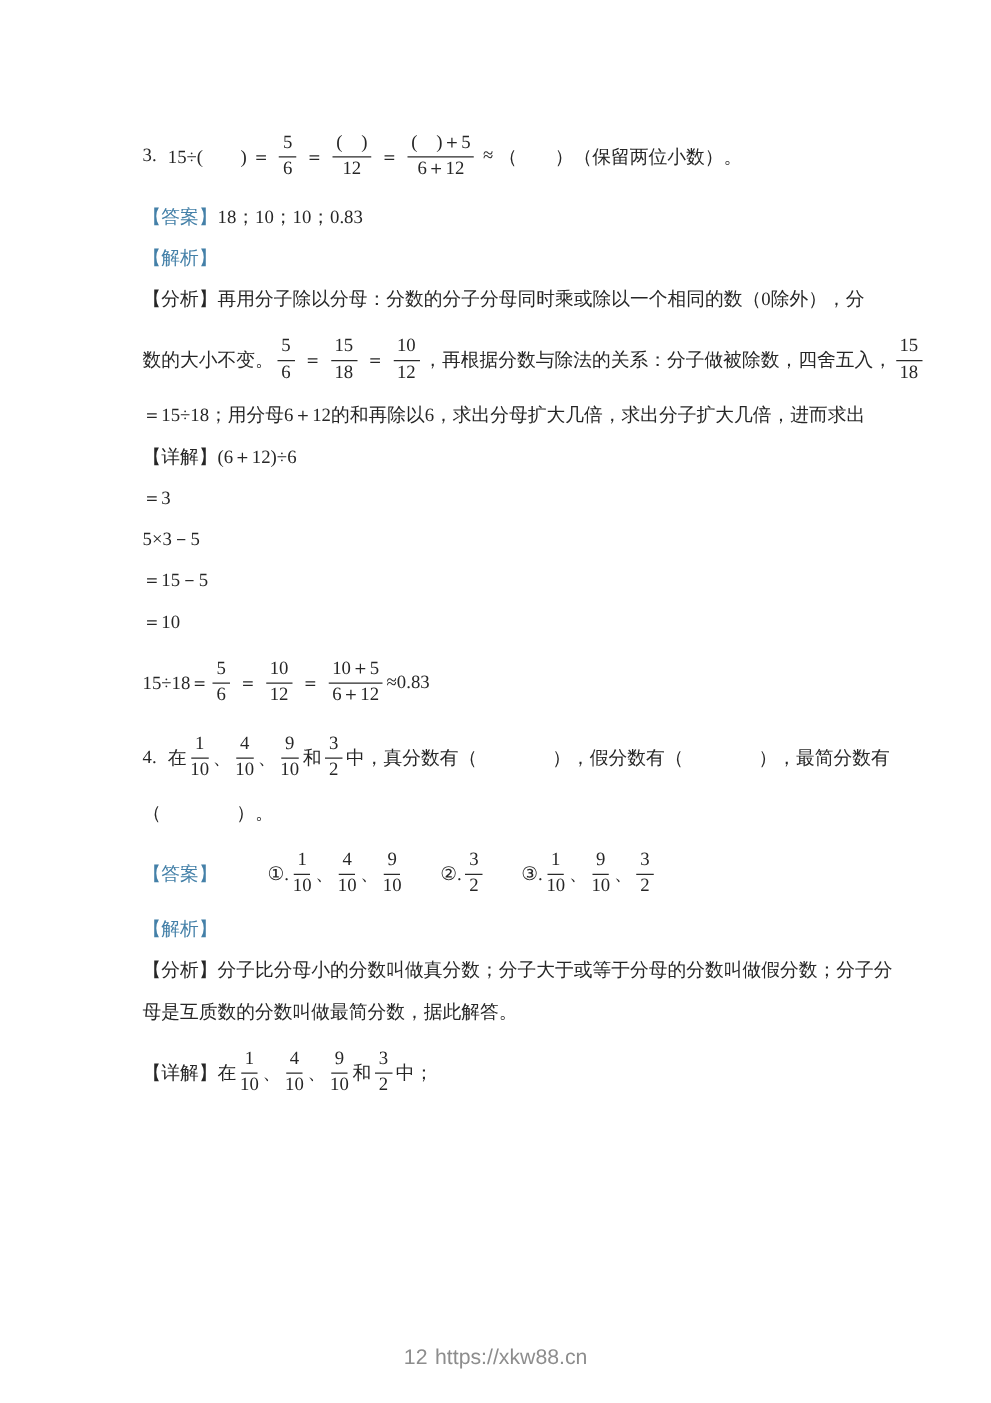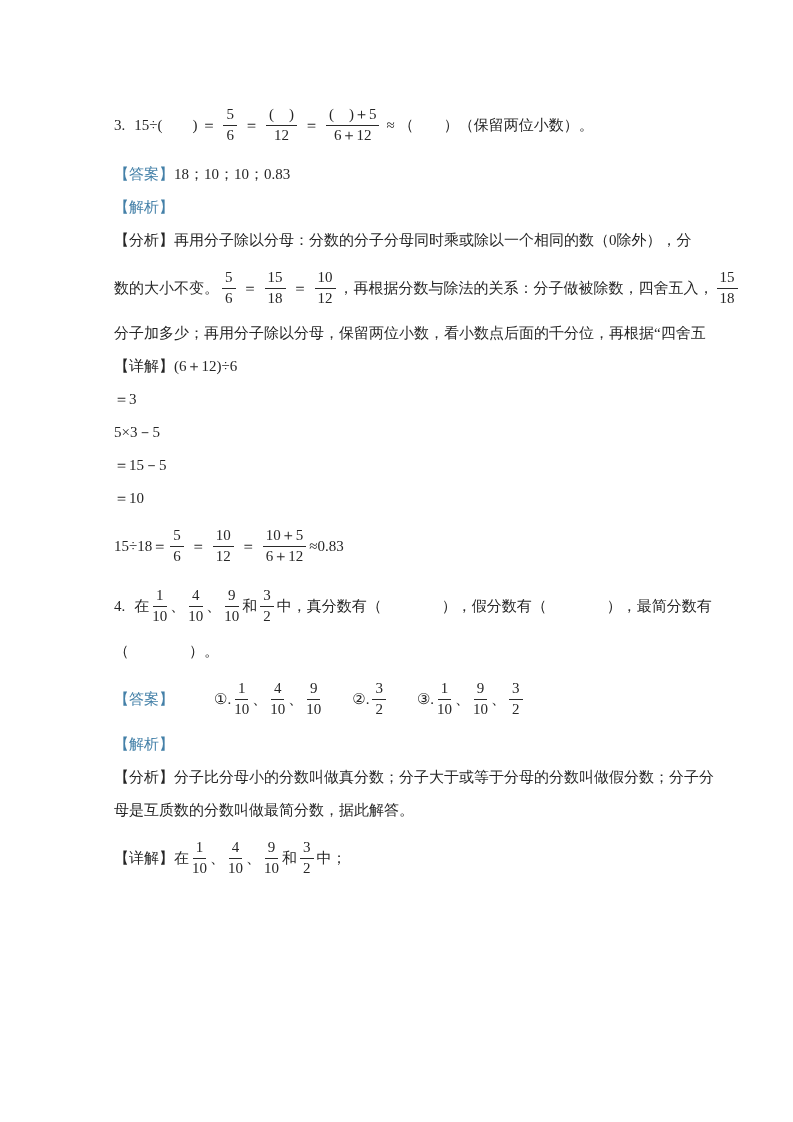--- a/index.html
+++ b/index.html
@@ -84,21 +84,21 @@
         <span class="fn">10</span>
         <span class="fd">12</span>
       </span>
       <span>，再根据分数与除法的关系：分子做被除数，四舍五入，</span>
       <span class="fr">
         <span class="fn">15</span>
         <span class="fd">18</span>
       </span>
     </div>
     <div class="line">
-      <span>分子加多少；再用分子除以分母，保留两位小数，看小数点后面的千分位，再根据“四舍五</span>
+      <span>＝15÷18；用分母6＋12的和再除以6，求出分母扩大几倍，求出分子扩大几倍，进而求出</span>
     </div>
 
     <div class="line mt-sm">
       <span>【详解】(6＋12)÷6</span>
     </div>
     <div class="line">
       <span>＝3</span>
     </div>
     <div class="line">
       <span>5×3－5</span>
@@ -226,13 +226,16 @@
       <span>和</span>
       <span class="fr">
         <span class="fn">3</span>
         <span class="fd">2</span>
       </span>
       <span>中；</span>
     </div>
 
   </div>
 
+  <div class="footer">
+    <span class="seg">12</span><span class="seg">https://xkw88.cn</span>
+  </div>
 </div>
 
 </body></html>

